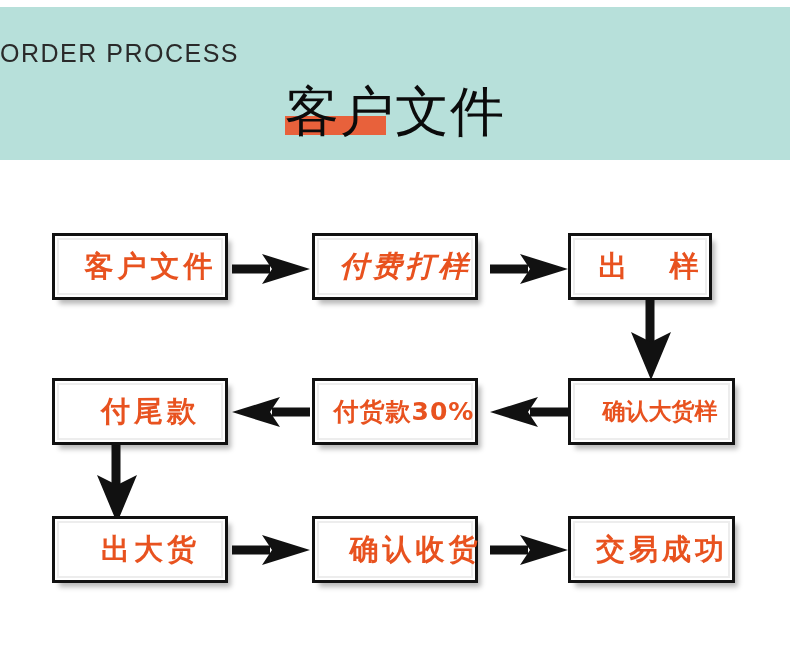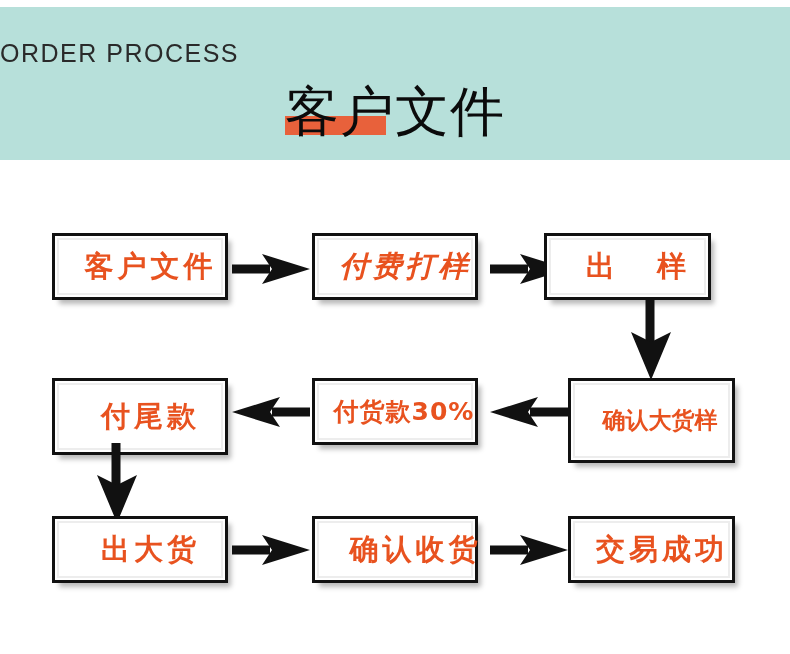--- a/index.html
+++ b/index.html
@@ -135,32 +135,32 @@
   <span class="node-label">付费打样</span>
 </div>
 
 <div class="arrow" style="left:490px; top:250px; width:78px; height:38px;">
   <svg width="78" height="38" viewBox="0 0 78 38">
     <rect x="0" y="14.5" width="38" height="9" fill="#111111"></rect>
     <path d="M 30 4 L 78 19 L 30 34 L 40 19 Z" fill="#111111"></path>
   </svg>
 </div>
 
-<div class="node sz-wide" style="left:544px; top:233px; width:167px; height:67px;align-items:center;">
+<div class="node sz-wide" style="left:568px; top:233px; width:144px; height:67px;align-items:center;">
   <span class="node-label">出 样</span>
 </div>
 
 <div class="arrow" style="left:627px; top:300px; width:48px; height:80px;">
   <svg width="48" height="80" viewBox="0 0 48 80">
     <rect x="18.5" y="0" width="9" height="42" fill="#111111"></rect>
     <path d="M 4 32 L 24 80 L 44 32 L 24 42 Z" fill="#111111"></path>
   </svg>
 </div>
 
-<div class="node sz-big" style="left:52px;  top:378px; width:176px; height:77px;">
+<div class="node sz-big" style="left:52px;  top:378px; width:176px; height:67px;">
   <span class="node-label">付尾款</span>
 </div>
 
 <div class="arrow" style="left:232px; top:393px; width:78px; height:38px;">
   <svg width="78" height="38" viewBox="0 0 78 38">
     <rect x="40" y="14.5" width="38" height="9" fill="#111111"></rect>
     <path d="M 48 4 L 0 19 L 48 34 L 38 19 Z" fill="#111111"></path>
   </svg>
 </div>
 
@@ -168,21 +168,21 @@
   <span class="node-label">付货款30%</span>
 </div>
 
 <div class="arrow" style="left:490px; top:393px; width:78px; height:38px;">
   <svg width="78" height="38" viewBox="0 0 78 38">
     <rect x="40" y="14.5" width="38" height="9" fill="#111111"></rect>
     <path d="M 48 4 L 0 19 L 48 34 L 38 19 Z" fill="#111111"></path>
   </svg>
 </div>
 
-<div class="node sz-small" style="left:568px; top:378px; width:167px; height:85px;">
+<div class="node sz-small" style="left:568px; top:378px; width:167px; height:67px;">
   <span class="node-label">确认大货样</span>
 </div>
 
 <div class="arrow" style="left:93px; top:443px; width:48px; height:80px;">
   <svg width="48" height="80" viewBox="0 0 48 80">
     <rect x="18.5" y="0" width="9" height="42" fill="#111111"></rect>
     <path d="M 4 32 L 24 80 L 44 32 L 24 42 Z" fill="#111111"></path>
   </svg>
 </div>
 

